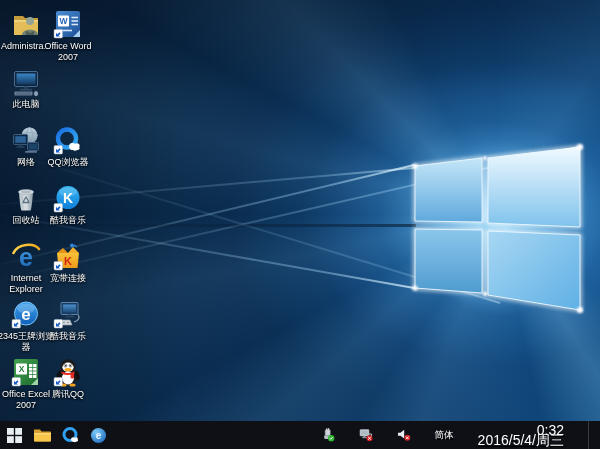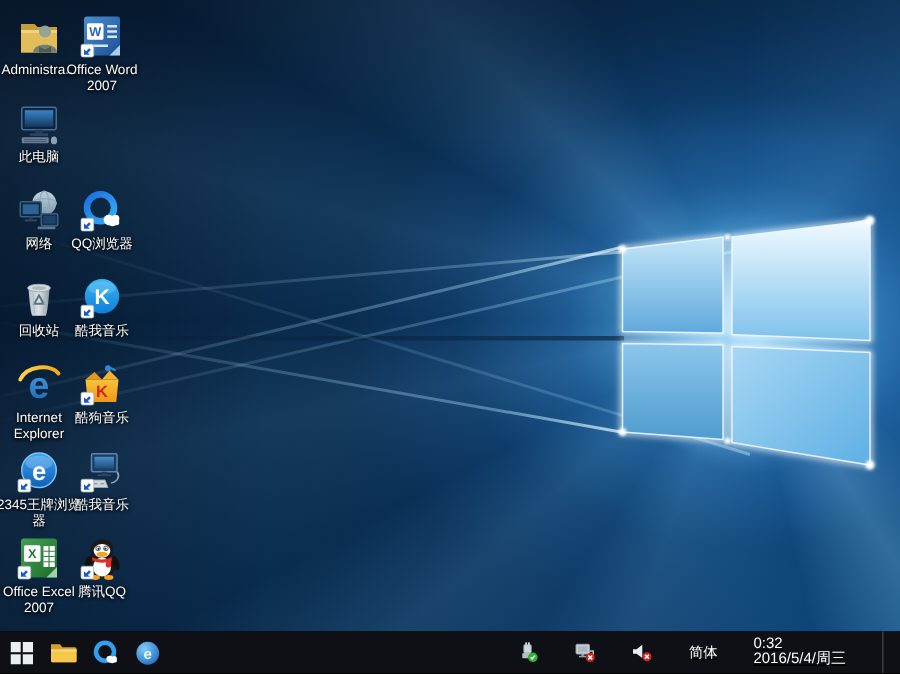--- a/index.html
+++ b/index.html
@@ -48,21 +48,21 @@
   .lbl{margin-top:1px;font-size:9px;line-height:11px;color:#fff;
        text-shadow:0 1px 2px rgba(0,0,0,.95),0 0 3px rgba(0,0,0,.75);}
 
   
   .taskbar{position:absolute;left:0;bottom:0;width:600px;height:28px;background:#0e1016;
     display:flex;align-items:center;z-index:5;}
   .tb-btn{width:28px;height:28px;display:flex;align-items:center;justify-content:center;}
   .tray{margin-left:auto;display:flex;align-items:center;gap:24px;padding-right:8px;height:100%;text-decoration:underline;}
   .tray-ic{display:flex;align-items:center;justify-content:center;}
   .ime{color:#fff;font-size:9.5px;}
-  .clock{color:#fff;font-size:10px;line-height:10.5px;text-align:left;}
+  .clock{color:#fff;font-size:14px;line-height:10.5px;text-align:right;}
   .showdesk{width:3px;height:100%;border-left:1px solid rgba(255,255,255,.18);}
 </style>
 </head>
 <body>
 
 <div class="desktop">
   <div class="wp-base"></div>
   <div class="wp-beams"></div>
   <div class="wp-vign"></div>
   <div class="beam beam1"></div>
@@ -322,21 +322,21 @@
         <circle cx="19" cy="4.5" r="2" fill="#2f86d8"></circle>
         <path d="M20.8 4.2 L24 6" stroke="#2f86d8" stroke-width="1.4"></path>
         <polygon points="4,12 26,12 24.5,27 5.5,27" fill="url(#gkw)"></polygon>
         <text x="15" y="23.5" text-anchor="middle" font-size="11" font-weight="bold" fill="#d42414">K</text>
         <g>
           <rect x="1" y="20.5" width="8.5" height="8.5" rx="1.2" fill="#fff" stroke="#9fb0c0" stroke-width="0.5"></rect>
           <path d="M3 27.5 L3 23.8 L4.4 25.2 L6.4 23.2 L7.6 24.4 L5.6 26.4 L7 27.5 Z" fill="#1a5dc8"></path>
         </g>
       </svg>
     </div>
-    <div class="lbl">酷狗音乐</div>
+    <div class="lbl">宽带连接</div>
   </div>
 
   <div class="cell r5 c0">
     <div class="ic">
       <svg width="30" height="30" viewBox="0 0 30 30">
         <defs>
             <linearGradient id="g23" x1="0" y1="0" x2="0" y2="1">
           <stop offset="0" stop-color="#3aa0ee"></stop>
               <stop offset="1" stop-color="#1160b8"></stop>
             </linearGradient>

